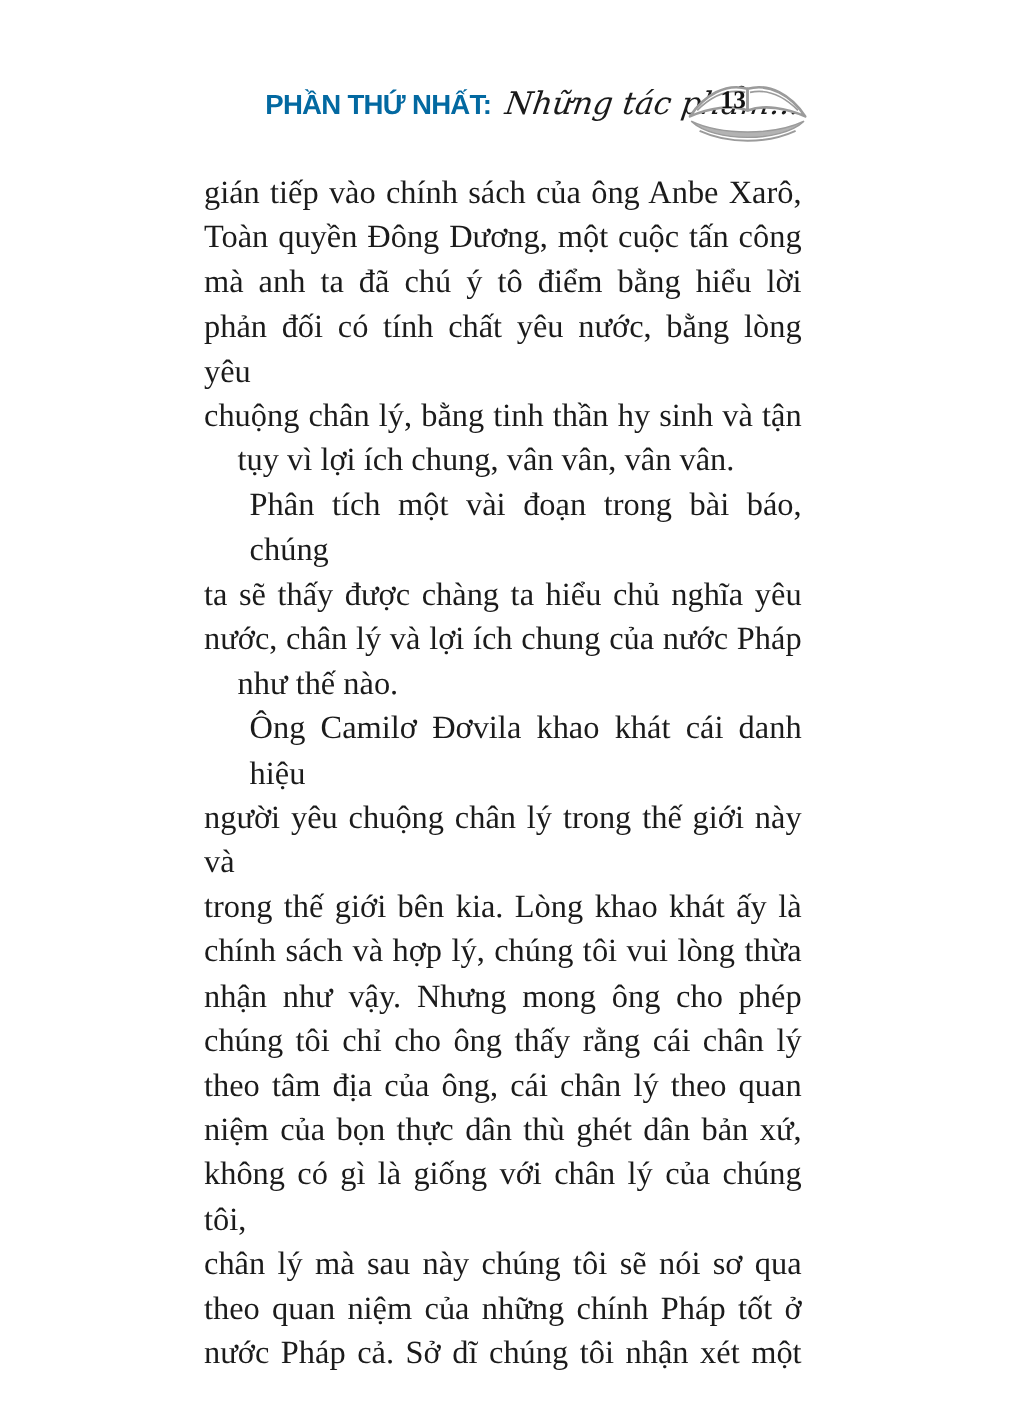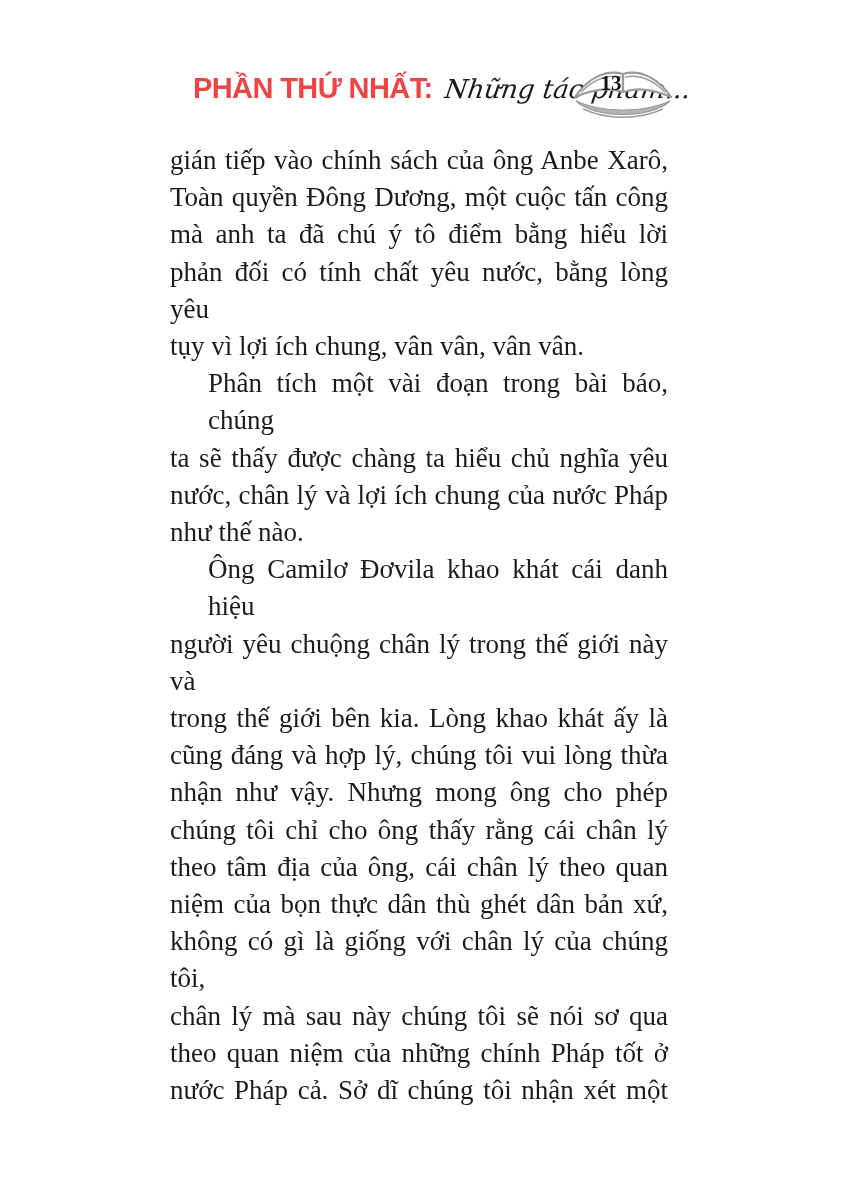--- a/index.html
+++ b/index.html
@@ -22,23 +22,24 @@
     top: 72px;
     left: 193px;
     width: 390px;
     display: flex;
     align-items: baseline;
     white-space: nowrap;
   }
   .section-label {
     font-family: "Liberation Sans", sans-serif;
     font-weight: bold;
-    font-size: 29px;
+    font-size: 23px;
     letter-spacing: -0.6px;
-    color: #ef4444;
+    color: #0369a1;
+    margin-left: 28px;
   }
   .section-subtitle {
     margin-left: 10px;
     font-family: "DejaVu Serif", serif;
     font-style: italic;
     font-size: 26px;
     color: #1a1a1a;
     transform: skewX(-8deg);
     transform-origin: left bottom;
   }
@@ -68,20 +69,21 @@
     font-size: 27px;
     line-height: 37.2px;
     color: #1b1b1b;
   }
   .body-text .line {
     text-align: justify;
     text-align-last: justify;
   }
   .body-text .line.last {
     text-align-last: left;
+    margin-left: 28px;
   }
   .body-text .line.first-indent {
     padding-left: 38px;
   }
 </style>
 </head>
 <body>
 
 <div class="page">
 
@@ -105,29 +107,30 @@
 
       <text x="40" y="29" text-anchor="middle">13</text>
     </svg>
   </div>
 
   <main class="body-text" id="body-text">
       <div class="line">gián tiếp vào chính sách của ông Anbe Xarô,</div>
       <div class="line">Toàn quyền Đông Dương, một cuộc tấn công</div>
       <div class="line">mà anh ta đã chú ý tô điểm bằng hiểu lời</div>
       <div class="line">phản đối có tính chất yêu nước, bằng lòng yêu</div>
+      <div class="line">chuộng chân lý, bằng tinh thần hy sinh và tận</div>
       <div class="line last">tụy vì lợi ích chung, vân vân, vân vân.</div>
       <div class="line first-indent">Phân tích một vài đoạn trong bài báo, chúng</div>
       <div class="line">ta sẽ thấy được chàng ta hiểu chủ nghĩa yêu</div>
       <div class="line">nước, chân lý và lợi ích chung của nước Pháp</div>
       <div class="line last">như thế nào.</div>
       <div class="line first-indent">Ông Camilơ Đơvila khao khát cái danh hiệu</div>
       <div class="line">người yêu chuộng chân lý trong thế giới này và</div>
       <div class="line">trong thế giới bên kia. Lòng khao khát ấy là</div>
-      <div class="line">cũng đáng và hợp lý, chúng tôi vui lòng thừa</div>
+      <div class="line">chính sách và hợp lý, chúng tôi vui lòng thừa</div>
       <div class="line">nhận như vậy. Nhưng mong ông cho phép</div>
       <div class="line">chúng tôi chỉ cho ông thấy rằng cái chân lý</div>
       <div class="line">theo tâm địa của ông, cái chân lý theo quan</div>
       <div class="line">niệm của bọn thực dân thù ghét dân bản xứ,</div>
       <div class="line">không có gì là giống với chân lý của chúng tôi,</div>
       <div class="line">chân lý mà sau này chúng tôi sẽ nói sơ qua</div>
       <div class="line">theo quan niệm của những chính Pháp tốt ở</div>
       <div class="line">nước Pháp cả. Sở dĩ chúng tôi nhận xét một</div>
     </main>
 

